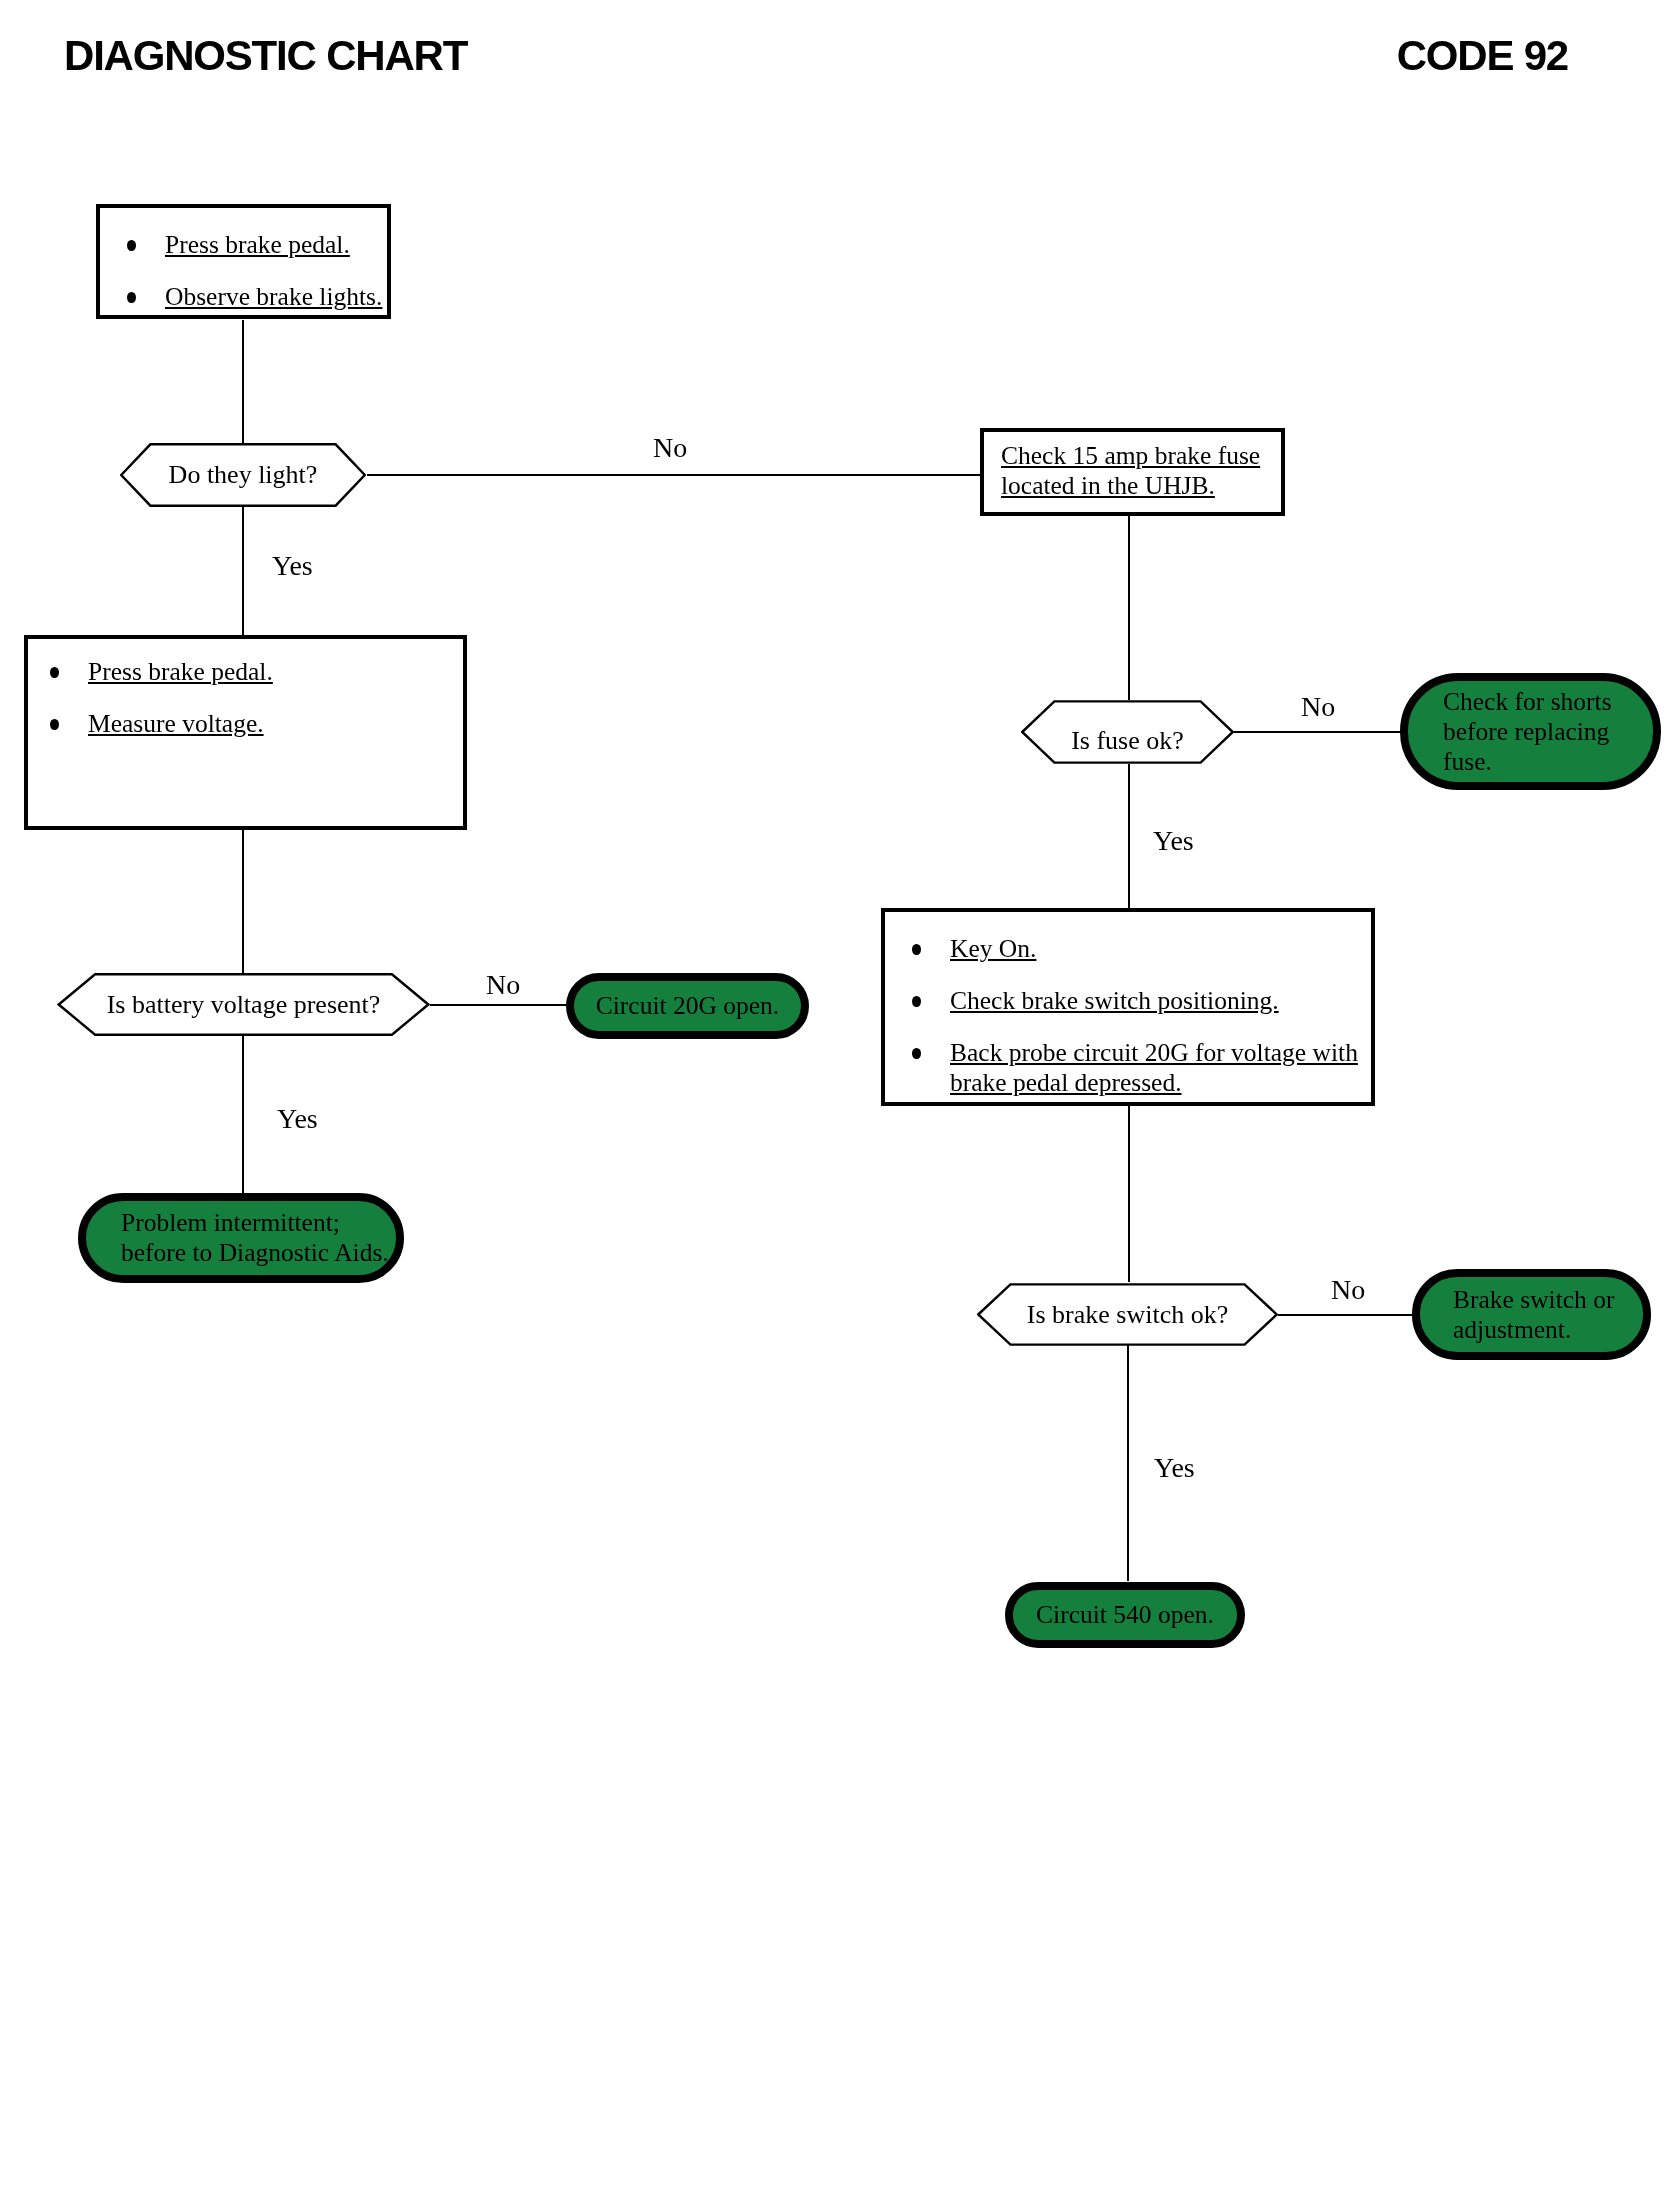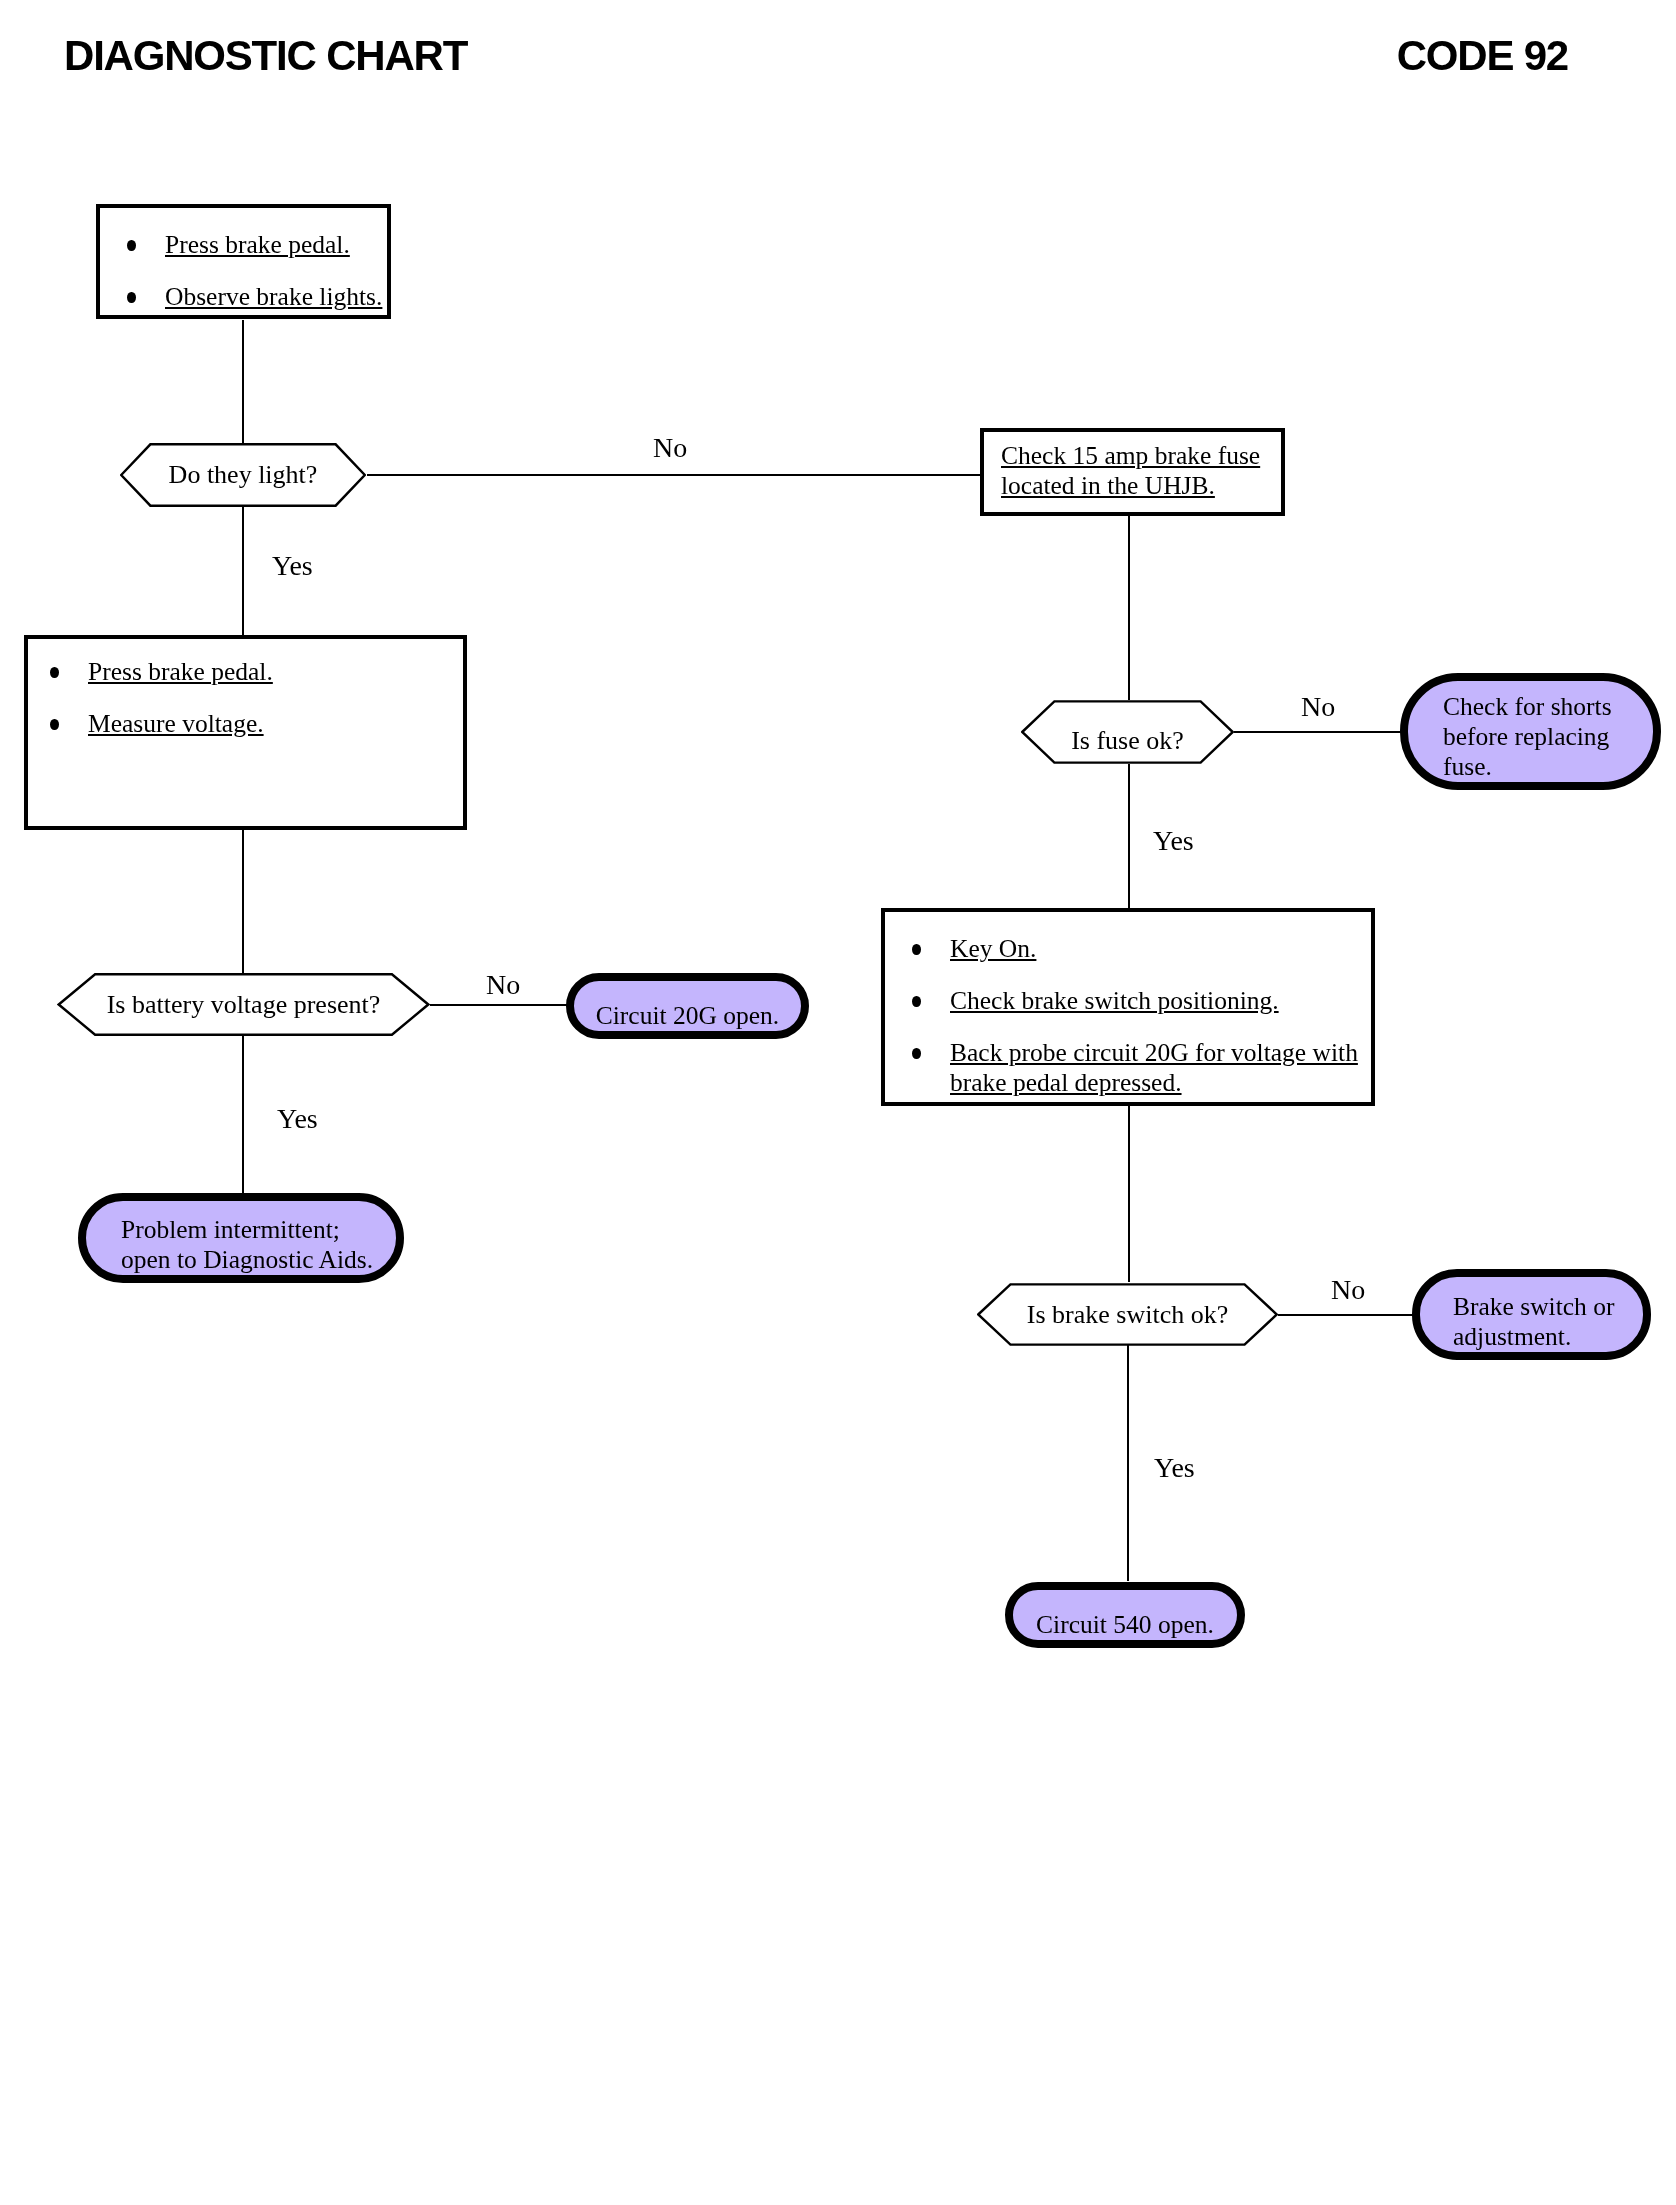--- a/index.html
+++ b/index.html
@@ -3,22 +3,22 @@
 <meta charset="utf-8">
 <style>
   html,body{margin:0;padding:0;background:#fff;}
   #page{position:relative;width:1676px;height:2205px;background:#ffffff;color:#000;
         font-family:"Liberation Serif",serif;overflow:hidden;}
   .hdr{position:absolute;top:35px;font-family:"Liberation Sans",sans-serif;
        font-weight:700;font-size:42px;letter-spacing:-1.2px;line-height:1;white-space:nowrap;}
   .hdr.left{left:64px;}
   .hdr.right{right:108px;}
   .rect-node{position:absolute;border:4.9px solid #000;background:#fff;box-sizing:border-box;text-decoration:underline;}
-  .terminal{position:absolute;border:8px solid #000;background:#c4b5fd;box-sizing:border-box;
-            display:flex;flex-direction:column;justify-content:flex-end;}
+  .terminal{position:absolute;border:8px solid #000;background:#15803d;box-sizing:border-box;
+            display:flex;flex-direction:column;justify-content:center;}
   .terminal.center{align-items:center;}
   .hex{position:absolute;}
   .hex svg{position:absolute;left:0;top:0;display:block;}
   .hex-label{position:absolute;left:0;top:0;right:0;bottom:0;display:flex;
              align-items:center;justify-content:center;font-size:26px;white-space:nowrap;}
   .line{font-size:25.5px;line-height:30px;white-space:nowrap;}
   .bullet-row{display:flex;align-items:flex-start;}
   .dot{width:9px;height:11.5px;border-radius:50%;background:#000;flex:none;margin-top:9.7px;}
   .btxt{margin-left:29px;}
   .vline,.hline{position:absolute;background:#000;}
@@ -139,21 +139,21 @@
       <span class="dot"></span>
       <div class="btxt">
         <div class="line">Back probe circuit 20G for voltage with</div>
         <div class="line">brake pedal depressed.</div>
       </div>
     </div>
   </div>
 
   <div class="terminal" style="left:78px;top:1193px;width:326px;height:90px;border-radius:45px;padding-left:35px;">
     <div class="line">Problem intermittent;</div>
-    <div class="line">open to Diagnostic Aids.</div>
+    <div class="line">before to Diagnostic Aids.</div>
   </div>
 
   <div class="hex" style="left:977px;top:1283px;width:301px;height:63px;">
     <svg width="301" height="63" viewBox="0 0 495 103">
       <polygon points="2,51.5 55,2 440,2 493,51.5 440,101 55,101" fill="#ffffff" stroke="#000000" stroke-width="4"></polygon>
     </svg>
     <div class="hex-label">Is brake switch ok?</div>
   </div>
 
   <div class="terminal" style="left:1412px;top:1269px;width:239px;height:91px;border-radius:45px;padding-left:33px;">

